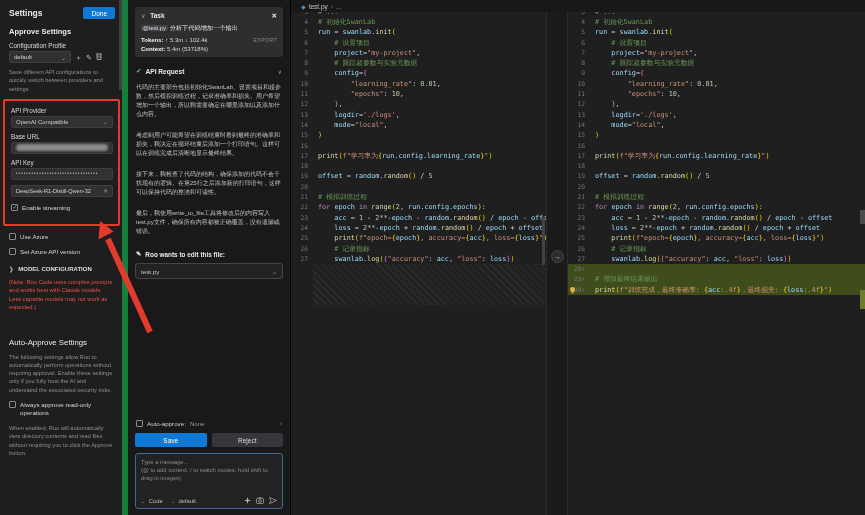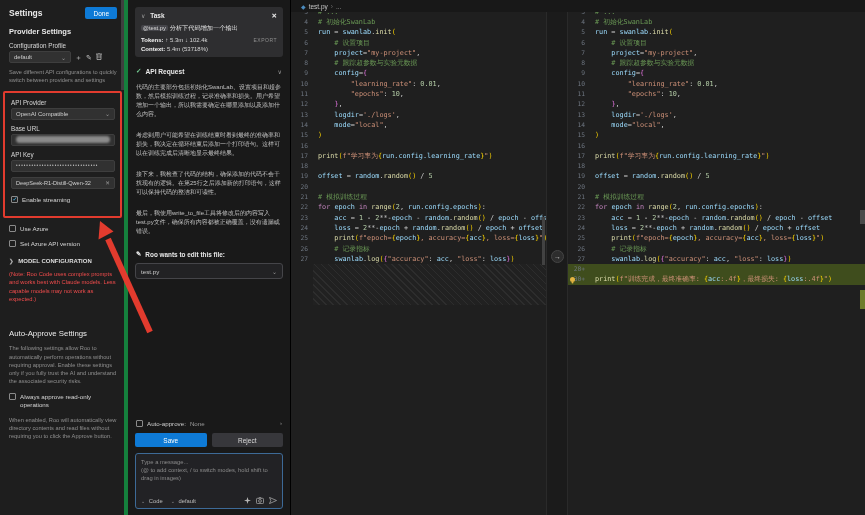--- a/index.html
+++ b/index.html
@@ -2,21 +2,21 @@
 <html><head>
 <meta charset="utf-8">
 <style>
   * { margin:0; padding:0; box-sizing:border-box; }
   html,body { width:865px; height:515px; overflow:hidden; background:#181818;
     font-family:"Liberation Sans", sans-serif; }
   .app { position:relative; display:flex; width:865px; height:515px; color:#cccccc; }
 
   
   .settings { width:128px; height:515px; background:#1e1e1e; padding:7px 7px 0 9px;
-    border-right:4px solid #15803d; overflow:hidden; position:relative; }
+    border-right:6px solid #15803d; overflow:hidden; position:relative; }
   .sp-head { display:flex; justify-content:space-between; align-items:center; margin-bottom:4px; }
   .sp-title { font-size:8.5px; font-weight:bold; color:#eaeaea; }
   .btn-blue { background:#0e7ad6; color:#fff; border:none; border-radius:2px;
     font-size:6.5px; padding:2.5px 8px; font-family:inherit; }
   .sec-h { font-size:7.5px; font-weight:bold; color:#e8e8e8; margin:8px 0 6px; }
   .lbl { font-size:6.3px; color:#d8d8d8; margin:5px 0 2px; }
   .select { background:#313131; border:1px solid #3e3e3e; border-radius:2px;
     height:12px; display:flex; align-items:center; justify-content:space-between;
     padding:0 4px; font-size:6px; color:#cfcfcf; }
   .chev { color:#9a9a9a; font-size:6px; }
@@ -128,21 +128,21 @@
 </head>
 <body>
 
 <div class="app">
 
   <aside class="settings">
     <div class="sp-head">
       <span class="sp-title">Settings</span>
       <button class="btn-blue">Done</button>
     </div>
-    <div class="sec-h">Provider Settings</div>
+    <div class="sec-h">Approve Settings</div>
 
     <div class="lbl">Configuration Profile</div>
     <div class="profile-row">
       <div class="select">
         <span>default</span>
         <span class="chev">⌄</span>
       </div>
       <span class="ic">＋</span>
       <span class="ic">✎</span>
       <span class="ic">
@@ -347,20 +347,21 @@
             <div class="crow"><span class="lnum">19</span><span class="ctext"><span class="vr">offset</span><span class="pl"> = </span><span class="vr">random</span><span class="pl">.</span><span class="fn">random</span><span class="b1">()</span><span class="pl"> / </span><span class="nm">5</span></span></div>
             <div class="crow"><span class="lnum">20</span><span class="ctext"></span></div>
             <div class="crow"><span class="lnum">21</span><span class="ctext"><span class="cm"># 模拟训练过程</span></span></div>
             <div class="crow"><span class="lnum">22</span><span class="ctext"><span class="kw">for</span><span class="pl"> </span><span class="vr">epoch</span><span class="pl"> </span><span class="kw">in</span><span class="pl"> </span><span class="fn">range</span><span class="b1">(</span><span class="nm">2</span><span class="pl">, </span><span class="vr">run.config.epochs</span><span class="b1">)</span><span class="pl">:</span></span></div>
             <div class="crow"><span class="lnum">23</span><span class="ctext"><span class="vr">    acc</span><span class="pl"> = </span><span class="nm">1</span><span class="pl"> - </span><span class="nm">2</span><span class="pl">**-</span><span class="vr">epoch</span><span class="pl"> - </span><span class="vr">random</span><span class="pl">.</span><span class="fn">random</span><span class="b1">()</span><span class="pl"> / </span><span class="vr">epoch</span><span class="pl"> - </span><span class="vr">offset</span></span></div>
             <div class="crow"><span class="lnum">24</span><span class="ctext"><span class="vr">    loss</span><span class="pl"> = </span><span class="nm">2</span><span class="pl">**-</span><span class="vr">epoch</span><span class="pl"> + </span><span class="vr">random</span><span class="pl">.</span><span class="fn">random</span><span class="b1">()</span><span class="pl"> / </span><span class="vr">epoch</span><span class="pl"> + </span><span class="vr">offset</span></span></div>
             <div class="crow"><span class="lnum">25</span><span class="ctext"><span class="fn">    print</span><span class="b1">(</span><span class="st">f"epoch=</span><span class="b1">{</span><span class="vr">epoch</span><span class="b1">}</span><span class="st">, accuracy=</span><span class="b1">{</span><span class="vr">acc</span><span class="b1">}</span><span class="st">, loss=</span><span class="b1">{</span><span class="vr">loss</span><span class="b1">}</span><span class="st">"</span><span class="b1">)</span></span></div>
             <div class="crow"><span class="lnum">26</span><span class="ctext"><span class="cm">    # 记录指标</span></span></div>
             <div class="crow"><span class="lnum">27</span><span class="ctext"><span class="vr">    swanlab</span><span class="pl">.</span><span class="fn">log</span><span class="b1">(</span><span class="b2">{</span><span class="st">"accuracy"</span><span class="pl">: </span><span class="vr">acc</span><span class="pl">, </span><span class="st">"loss"</span><span class="pl">: </span><span class="vr">loss</span><span class="b2">}</span><span class="b1">)</span></span></div>
             <div class="crow added"><span class="lnum">28+</span><span class="ctext"></span></div>
+            <div class="crow added"><span class="lnum">29+</span><span class="ctext"><span class="cm"># 增加最终结果输出</span></span></div>
             <div class="crow added"><span class="bulb"></span><span class="lnum">30+</span><span class="ctext"><span class="fn">print</span><span class="b1">(</span><span class="st">f"训练完成，最终准确率: </span><span class="b1">{</span><span class="vr">acc</span><span class="st">:.4f</span><span class="b1">}</span><span class="st">，最终损失: </span><span class="b1">{</span><span class="vr">loss</span><span class="st">:.4f</span><span class="b1">}</span><span class="st">"</span><span class="b1">)</span></span></div>
           </div>
         <div class="vscroll-r"></div>
         <div class="omark-green"></div>
       </div>
     </div>
   </section>
 
   <svg class="overlay" width="865" height="515" viewBox="0 0 865 515">
     <path d="M150 332 L108 239" stroke="#e23b2e" stroke-width="6" fill="none"></path>

